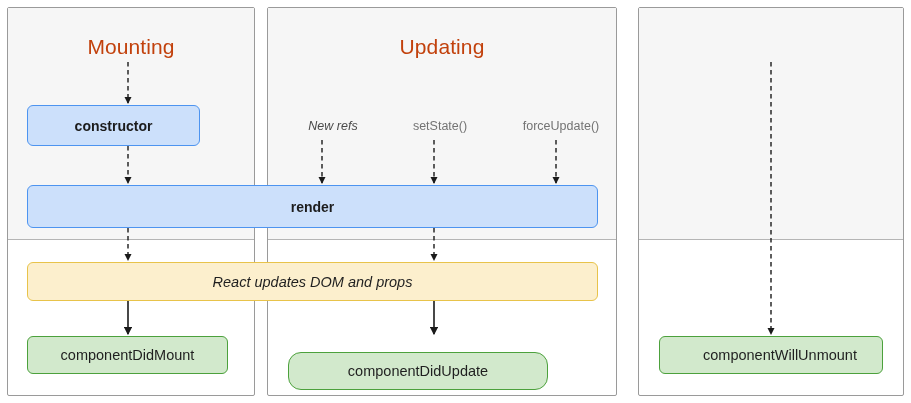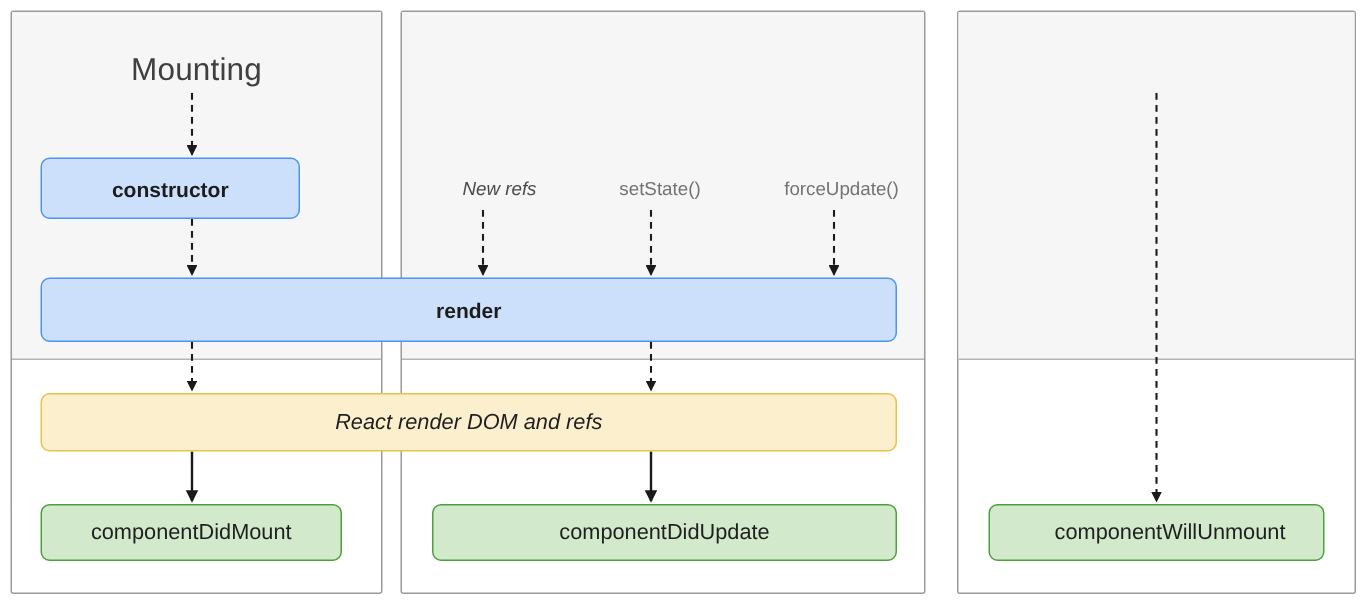--- a/index.html
+++ b/index.html
@@ -34,21 +34,21 @@
     border-bottom: 1px solid #b5b5b5;
     box-sizing: border-box;
   }
   .panel-title {
     position: absolute;
     left: 0;
     right: 0;
     text-align: center;
     font-size: 21px;
     font-weight: 400;
-    color: #404040;
+    color: #c2410c;
     letter-spacing: 0.1px;
     white-space: nowrap;
   }
 
   
   .node {
     position: absolute;
     box-sizing: border-box;
     border-radius: 6px;
     display: flex;
@@ -107,20 +107,21 @@
 
 <div id="canvas">
 
   <div class="panel" style="left:7px; top:7px; width:248px; height:389px;">
     <div class="panel-band" style="height:232px;"></div>
     <div class="panel-title" style="top:27px;">Mounting</div>
   </div>
 
   <div class="panel" style="left:267px; top:7px; width:350px; height:389px;">
     <div class="panel-band" style="height:232px;"></div>
+    <div class="panel-title" style="top:27px;">Updating</div>
   </div>
 
   <div class="panel" style="left:638px; top:7px; width:266px; height:389px;">
     <div class="panel-band" style="height:232px;"></div>
   </div>
 
   <div class="trigger trigger-italic" style="left:333px; top:119px;">New refs</div>
   <div class="trigger" style="left:440px; top:119px;">setState()</div>
   <div class="trigger" style="left:545px; top:119px;padding-left:32px;">forceUpdate()</div>
 
@@ -149,21 +150,21 @@
 
     <line x1="434" y1="301" x2="434" y2="334" stroke="#1a1a1a" stroke-width="1.6" marker-end="url(#ah)"></line>
 
     <line x1="771" y1="62" x2="771" y2="334" stroke="#1a1a1a" stroke-width="1.4" stroke-dasharray="4.5,3.5" marker-end="url(#ah)"></line>
   </svg>
 
   <div class="node node-blue" style="left:27px; top:105px; width:173px; height:41px;">constructor</div>
 
   <div class="node node-blue" style="left:27px; top:185px; width:571px; height:43px;">render</div>
 
-  <div class="node node-yellow" style="left:27px; top:262px; width:571px; height:39px;">React render DOM and refs</div>
+  <div class="node node-yellow" style="left:27px; top:262px; width:571px; height:39px;">React updates DOM and props</div>
 
   <div class="node node-green" style="left:27px; top:336px; width:201px; height:38px;">componentDidMount</div>
 
-  <div class="node node-green" style="left:288px; top:336px; width:310px; height:38px;">componentDidUpdate</div>
+  <div class="node node-green" style="left:288px; top:352px; width:260px; height:38px;border-radius:13px;">componentDidUpdate</div>
 
   <div class="node node-green" style="left:659px; top:336px; width:224px; height:38px;padding-left:18px;">componentWillUnmount</div>
 
 </div>
 
 </body></html>

